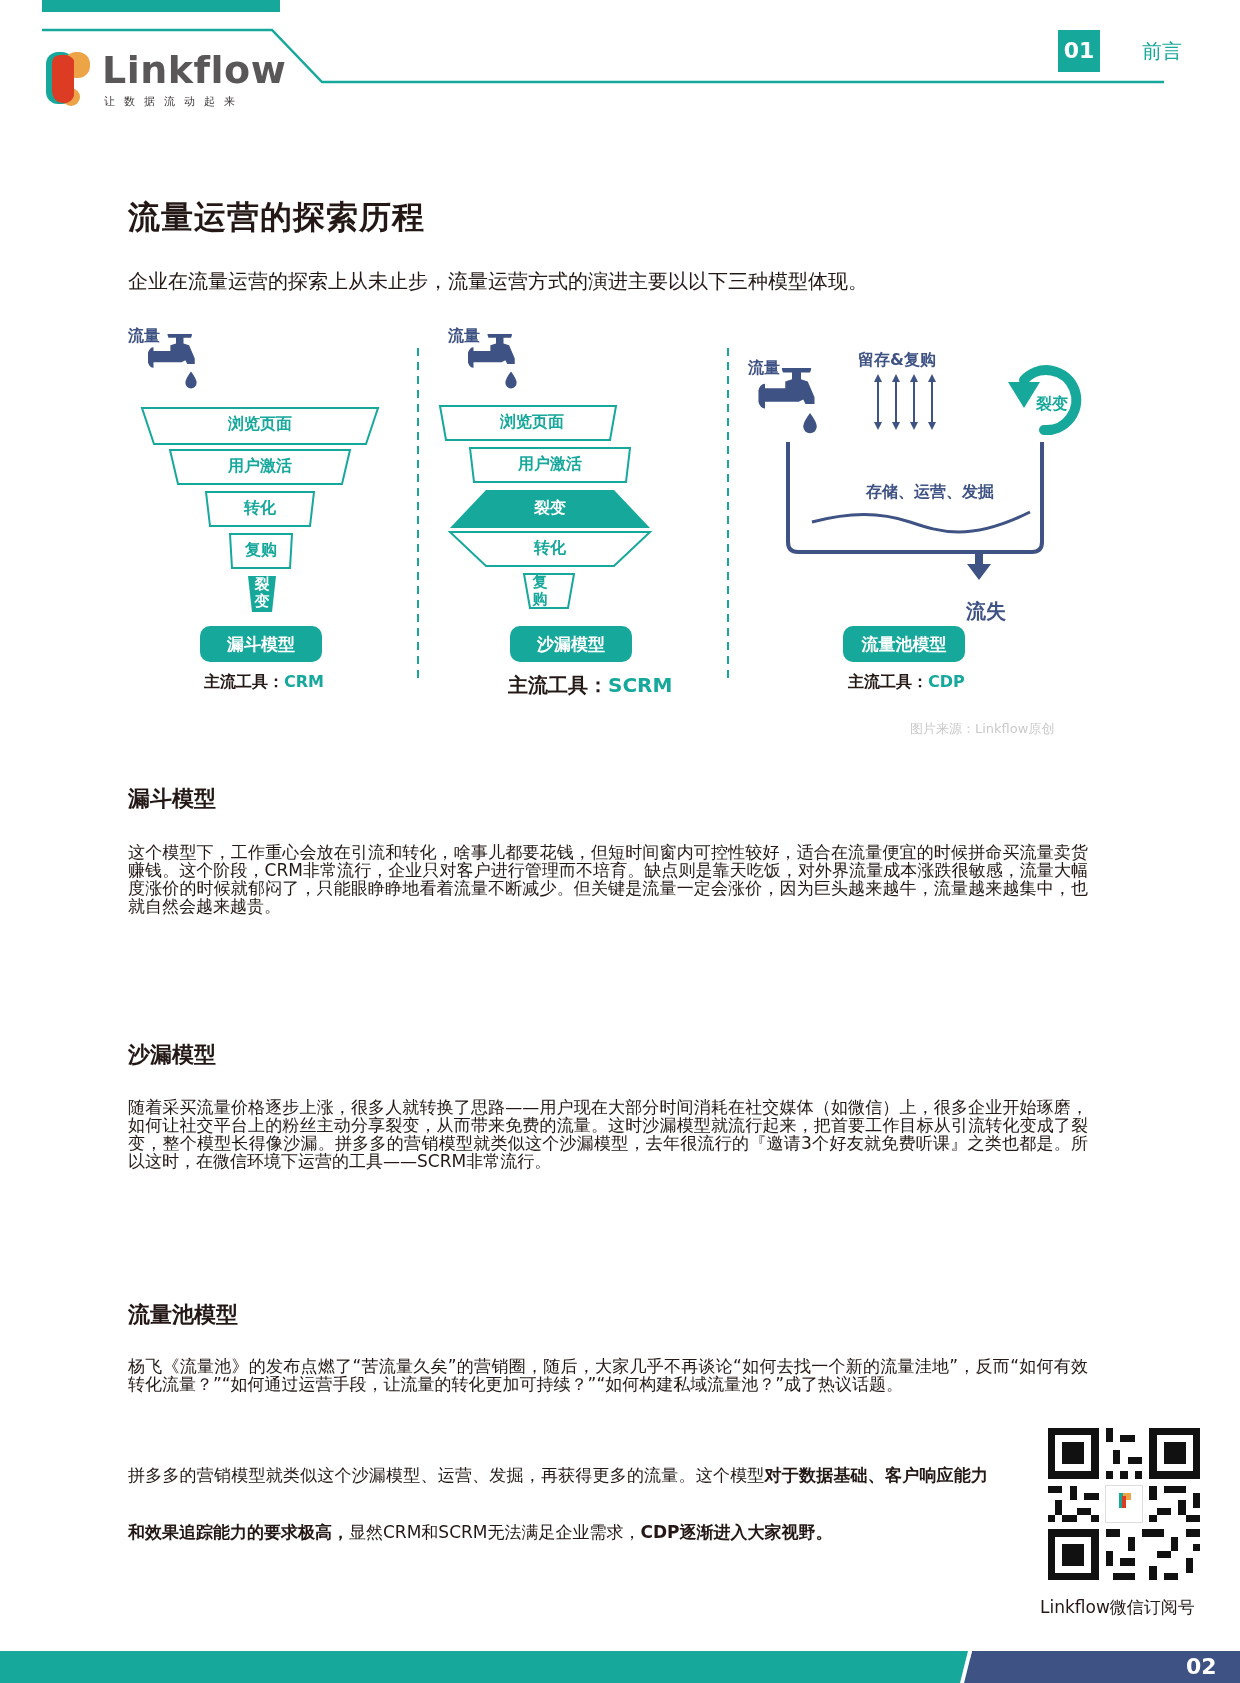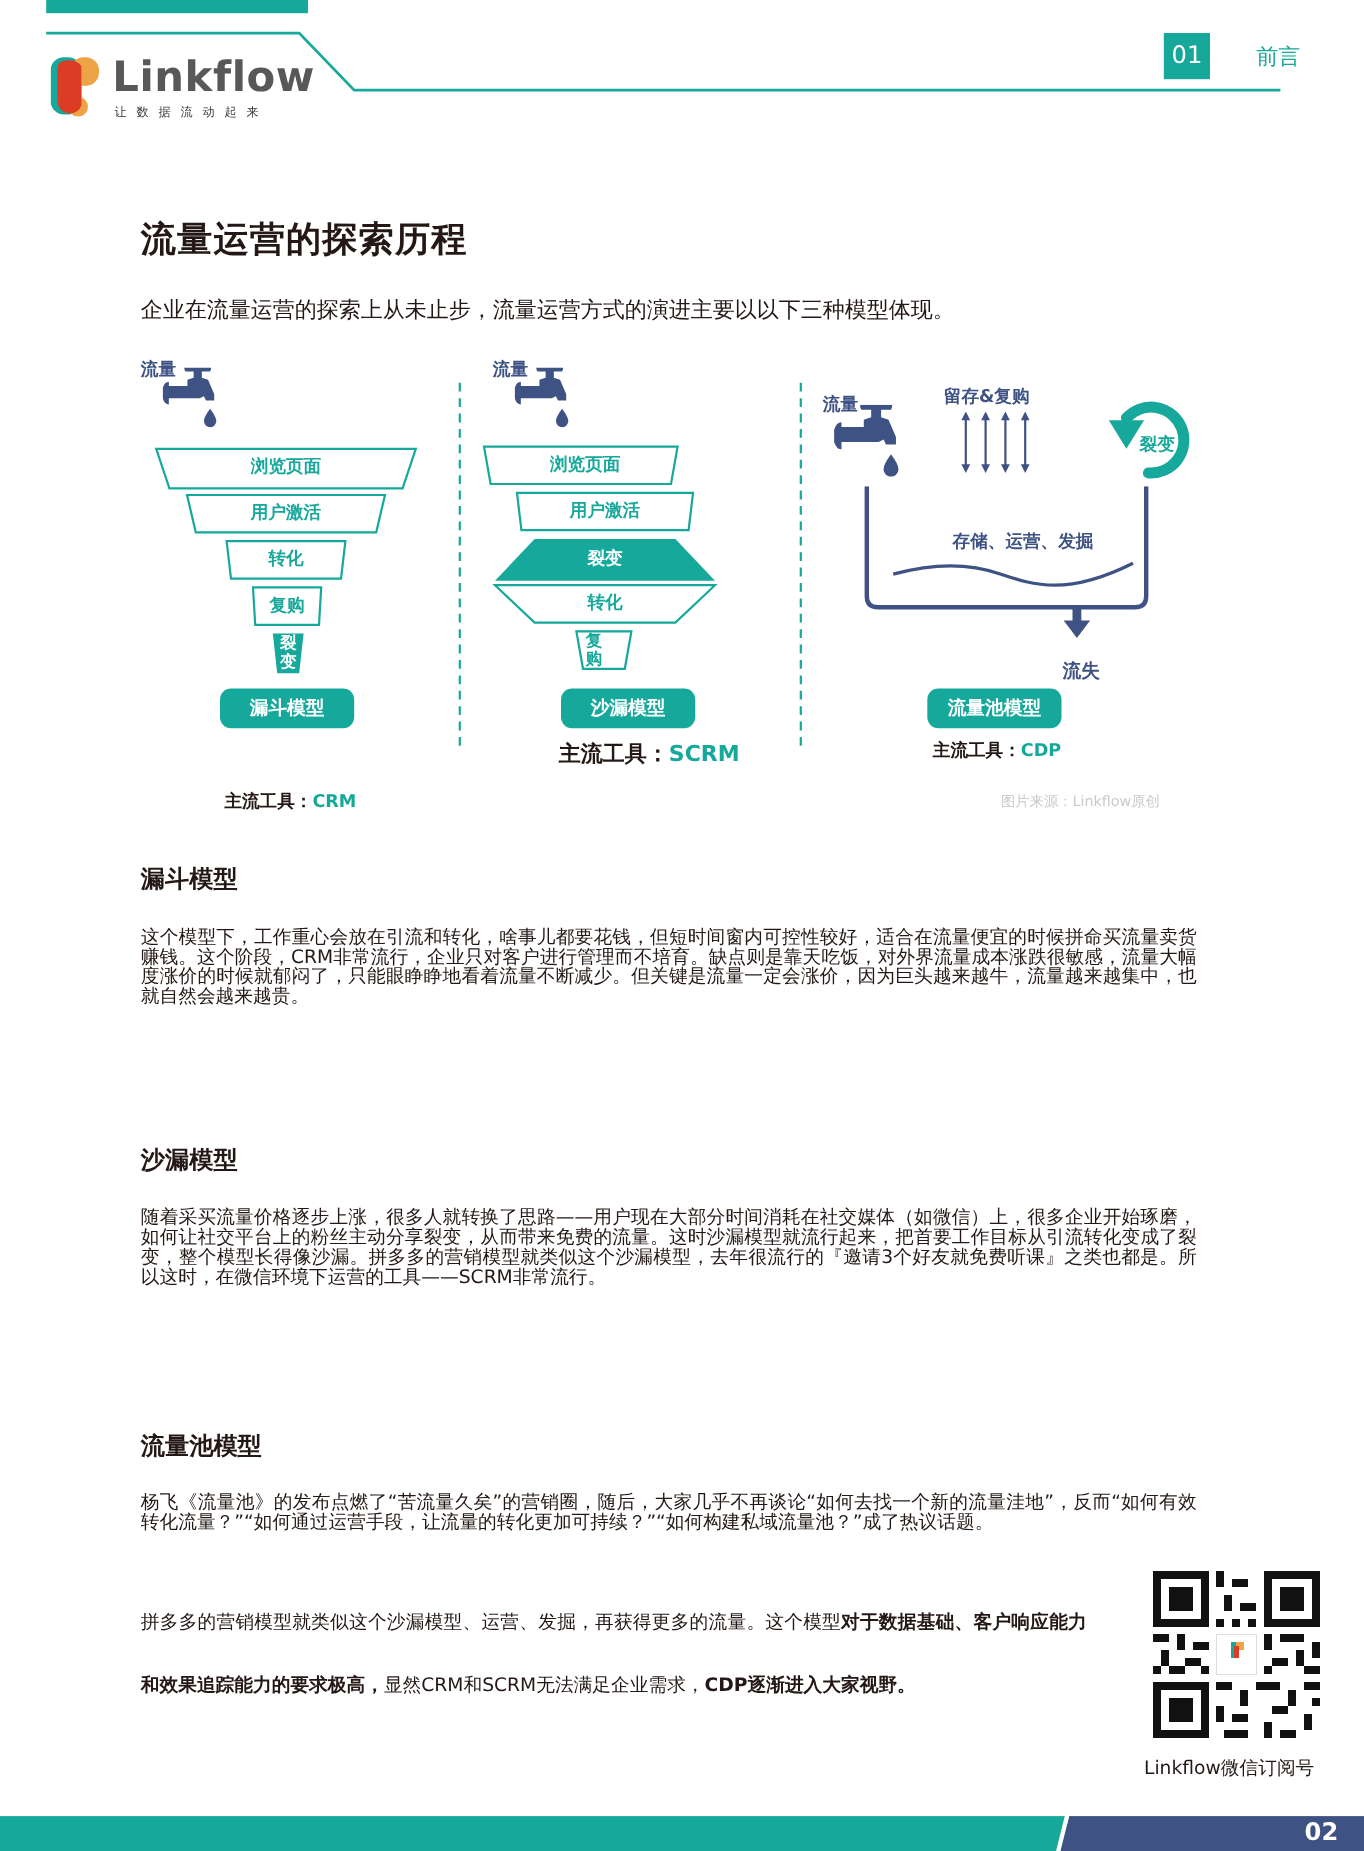--- a/index.html
+++ b/index.html
@@ -3,21 +3,21 @@
 <meta charset="utf-8">
 <style>
   html, body { margin: 0; padding: 0; background: #ffffff; }
   body { width: 1240px; height: 1683px; position: relative; overflow: hidden;
          font-family: "DejaVu Sans", "Liberation Sans", sans-serif; color: #231815; }
   .abs { position: absolute; }
   .top-bar { left: 42px; top: 0; width: 238px; height: 12px; background: #17a89c; }
   .header-line { left: 0; top: 0; width: 1240px; height: 120px; }
   .logo-word { left: 102px; top: 48px; font-size: 38px; font-weight: bold; color: #595757; letter-spacing: 0.5px; font-family: "DejaVu Sans", sans-serif; }
   .logo-tag { left: 104px; top: 94px; font-size: 11px; color: #3e3a39; letter-spacing: 9px; }
-  .chapter-num { left: 1058px; top: 30px; width: 42px; height: 42px; background: #17a89c; color: #fff; font-size: 22px; font-weight: normal; text-align: center; line-height: 42px; }
+  .chapter-num { left: 1058px; top: 30px; width: 42px; height: 42px; background: #17a89c; color: #fff; font-size: 22px; font-weight: bold; text-align: center; line-height: 42px; }
   .chapter-title { left: 1124px; top: 38px; font-size: 20px; color: #17a89c; margin-left: 18px; }
   .page-title { left: 128px; top: 196px; font-size: 32px; font-weight: bold; color: #231815; letter-spacing: 1px; }
   .intro { left: 128px; top: 268px; font-size: 20px; color: #231815; }
   .diagram { left: 110px; top: 318px; width: 1000px; height: 380px; }
   .credit { left: 910px; top: 720px; font-size: 13px; color: #c9caca; }
   .section-h { font-size: 22px; font-weight: bold; color: #231815; }
   .para { font-size: 17px; color: #231815; line-height: 18px; width: 960px; text-align: justify; }
   .para b { font-weight: bold; }
   .qr { left: 1048px; top: 1428px; width: 152px; height: 152px; }
   .qr-caption { left: 1040px; top: 1596px; font-size: 17px; color: #231815; }
@@ -73,21 +73,21 @@
       <polygon points="96,174 204,174 200,208 100,208" fill="#fff" stroke="#17a89c" stroke-width="2"></polygon>
       <polygon points="120,216 182,216 180,250 122,250" fill="#fff" stroke="#17a89c" stroke-width="2"></polygon>
       <polygon points="138,258 166,258 162,294 142,294" fill="#17a89c"></polygon>
     </svg>
     <div class="abs" style="left:44px;top:96px;width:212px;text-align:center;font-size:16px;font-weight:bold;color:#17a89c;">浏览页面</div>
     <div class="abs" style="left:68px;top:138px;width:164px;text-align:center;font-size:16px;font-weight:bold;color:#17a89c;">用户激活</div>
     <div class="abs" style="left:100px;top:180px;width:100px;text-align:center;font-size:16px;font-weight:bold;color:#17a89c;">转化</div>
     <div class="abs" style="left:122px;top:222px;width:58px;text-align:center;font-size:16px;font-weight:bold;color:#17a89c;">复购</div>
     <div class="abs" style="left:143px;top:258px;width:18px;text-align:center;font-size:15px;line-height:17px;font-weight:bold;color:#fff;word-break:break-all;">裂变</div>
     <div class="abs" style="left:90px;top:308px;width:122px;height:36px;border-radius:10px;background:#17a89c;color:#fff;font-size:17px;font-weight:bold;text-align:center;line-height:36px;">漏斗模型</div>
-    <div class="abs" style="left:94px;top:354px;font-size:16px;font-weight:bold;white-space:nowrap;margin-top:47px;">
+    <div class="abs" style="left:94px;top:354px;font-size:16px;font-weight:bold;white-space:nowrap;">
       <span>主流工具：</span><span style="color:#17a89c">CRM</span>
     </div>
   </div>
 
   <div>
     <div class="abs" style="left:338px;top:8px;font-size:16px;font-weight:bold;color:#3f5284;">流量</div>
     <svg class="abs" style="left:356px;top:16px;width:60px;height:60px;" viewBox="0 0 60 64">
         <use href="#faucet"></use>
       </svg>
     <svg class="abs" style="left:310px;top:0;width:310px;height:380px;" viewBox="0 0 310 380">
@@ -135,21 +135,21 @@
       <polygon points="12,24 44,24 28,50" fill="#17a89c"></polygon>
     </svg>
     <div class="abs" style="left:926px;top:76px;font-size:16px;font-weight:bold;color:#17a89c;">裂变</div>
     <svg class="abs" style="left:660px;top:124px;width:300px;height:170px;" viewBox="0 0 300 170">
       <path d="M18 0 L18 100 Q18 110 28 110 L262 110 Q272 110 272 100 L272 0" fill="none" stroke="#3f5284" stroke-width="4"></path>
       <path d="M42 80 C80 70, 110 70, 140 80 S 200 100, 260 70" fill="none" stroke="#3f5284" stroke-width="3"></path>
       <rect x="205" y="110" width="8" height="14" fill="#3f5284"></rect>
       <polygon points="197,122 221,122 209,138" fill="#3f5284"></polygon>
     </svg>
     <div class="abs" style="left:730px;top:164px;width:180px;text-align:center;font-size:16px;font-weight:bold;color:#3f5284;">存储、运营、发掘</div>
-    <div class="abs" style="left:856px;top:280px;font-size:17px;font-weight:bold;color:#3f5284;">流失</div>
+    <div class="abs" style="left:856px;top:280px;font-size:20px;font-weight:bold;color:#3f5284;">流失</div>
     <div class="abs" style="left:733px;top:308px;width:122px;height:36px;border-radius:10px;background:#17a89c;color:#fff;font-size:17px;font-weight:bold;text-align:center;line-height:36px;">流量池模型</div>
     <div class="abs" style="left:738px;top:354px;font-size:16px;font-weight:bold;white-space:nowrap;">
       <span>主流工具：</span><span style="color:#17a89c">CDP</span>
     </div>
   </div>
 </div>
 
 <div class="abs credit">图片来源：Linkflow原创</div>
 
 <div class="abs section-h" style="left:128px;top:784px;">漏斗模型</div>

